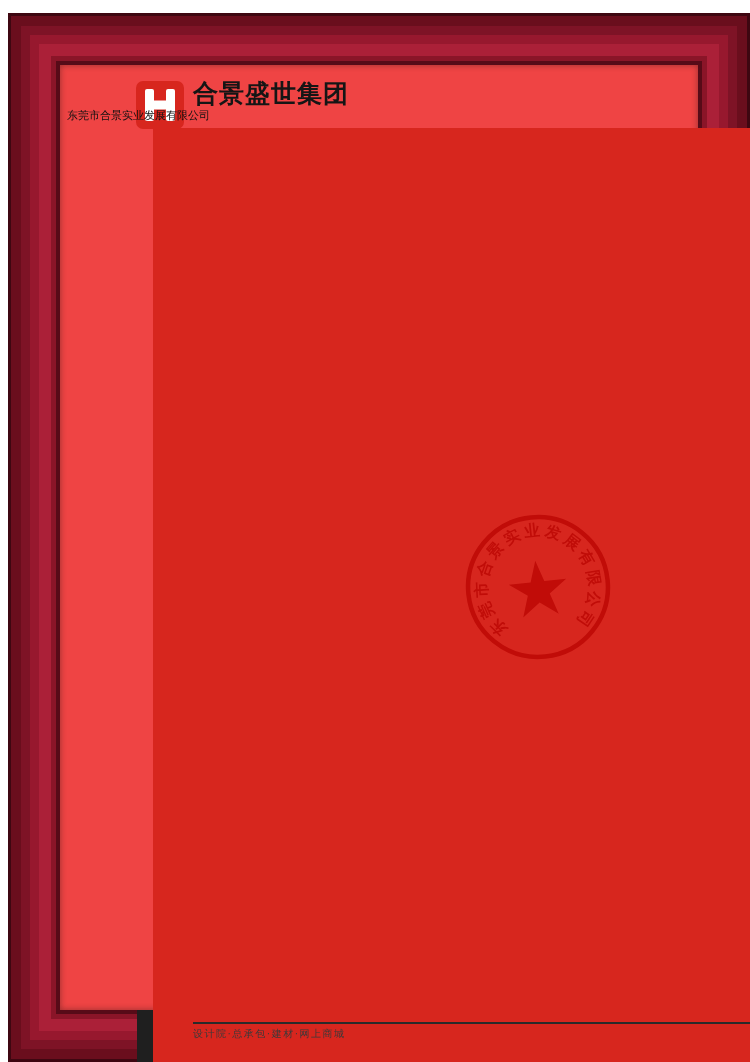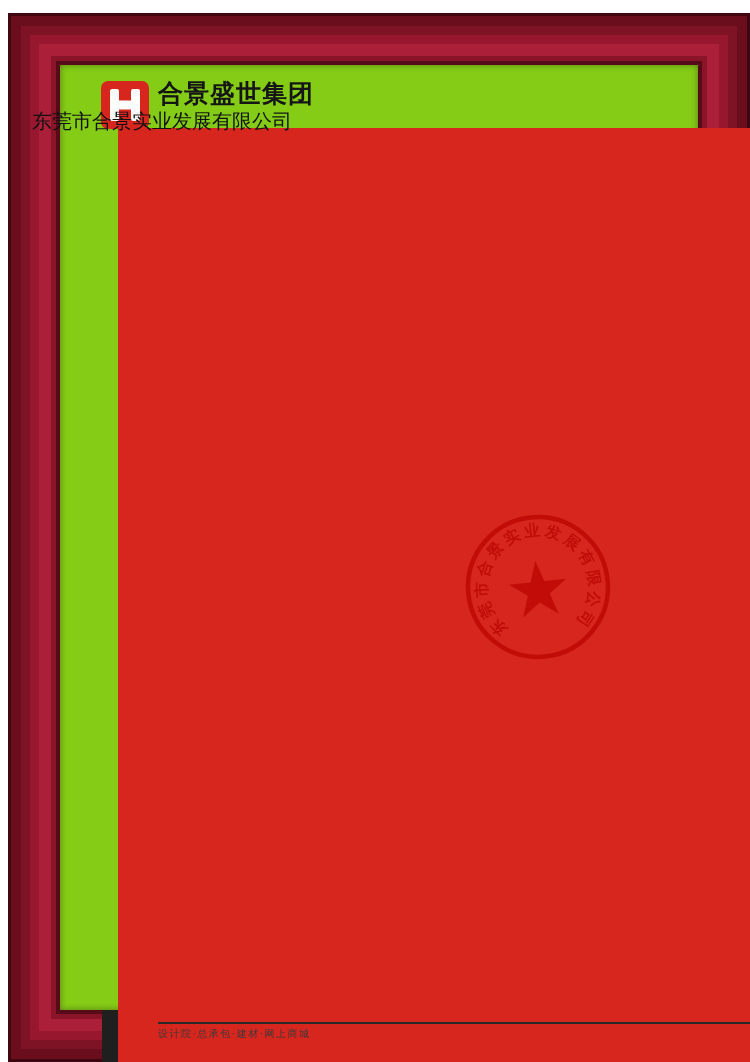--- a/index.html
+++ b/index.html
@@ -15,35 +15,36 @@
   .f1{border:3px solid #3e0711;}
   .f2{border:10px solid #6a0e1d;}
   .f3{border:9px solid #7e1326;}
   .f4{border:9px solid #97182e;}
   .f5{border:12px solid #ab2038;}
   .f6{border:5px solid #8a1528;}
   .f7{border:4px solid #570b18;}
 
   
   .paper{
-    position:relative;background:#84cc16;
+    position:relative;background:#ef4444;
     box-shadow:inset 0 0 6px rgba(40,20,20,.45);
+    padding-left:35px;
   }
 
   
   .header{position:relative;height:73px;}
   .logo-icon{position:absolute;left:40px;top:15px;width:50px;height:50px;}
   .logo-tab{position:absolute;left:58px;top:63px;width:10px;height:7px;background:#d7261e;}
   .logo-text{position:absolute;left:98px;top:14px;}
   .logo-title{
     font-size:25px;font-weight:bold;color:#151515;letter-spacing:1px;
     line-height:1.15;border-bottom:2px solid #2a2a2a;padding-bottom:2px;
   }
   .logo-tagline{font-size:10px;color:#3a3a3a;letter-spacing:1.5px;margin-top:3px;white-space:nowrap;}
-  .header-company{position:absolute;right:28px;top:43px;font-size:20px;color:#111;white-space:nowrap;}
+  .header-company{position:absolute;right:28px;top:43px;font-size:11px;color:#111;white-space:nowrap;}
 
   .hrule{margin:0 26px 0 42px;height:2px;background:#1f1f1f;border-bottom:2px solid #bcbcbc;}
 
   
   .seal{
     position:absolute;left:402px;top:446px;width:152px;height:152px;
     mix-blend-mode:multiply;opacity:.9;transform:rotate(-6deg);
     pointer-events:none;
   }
 </style>

